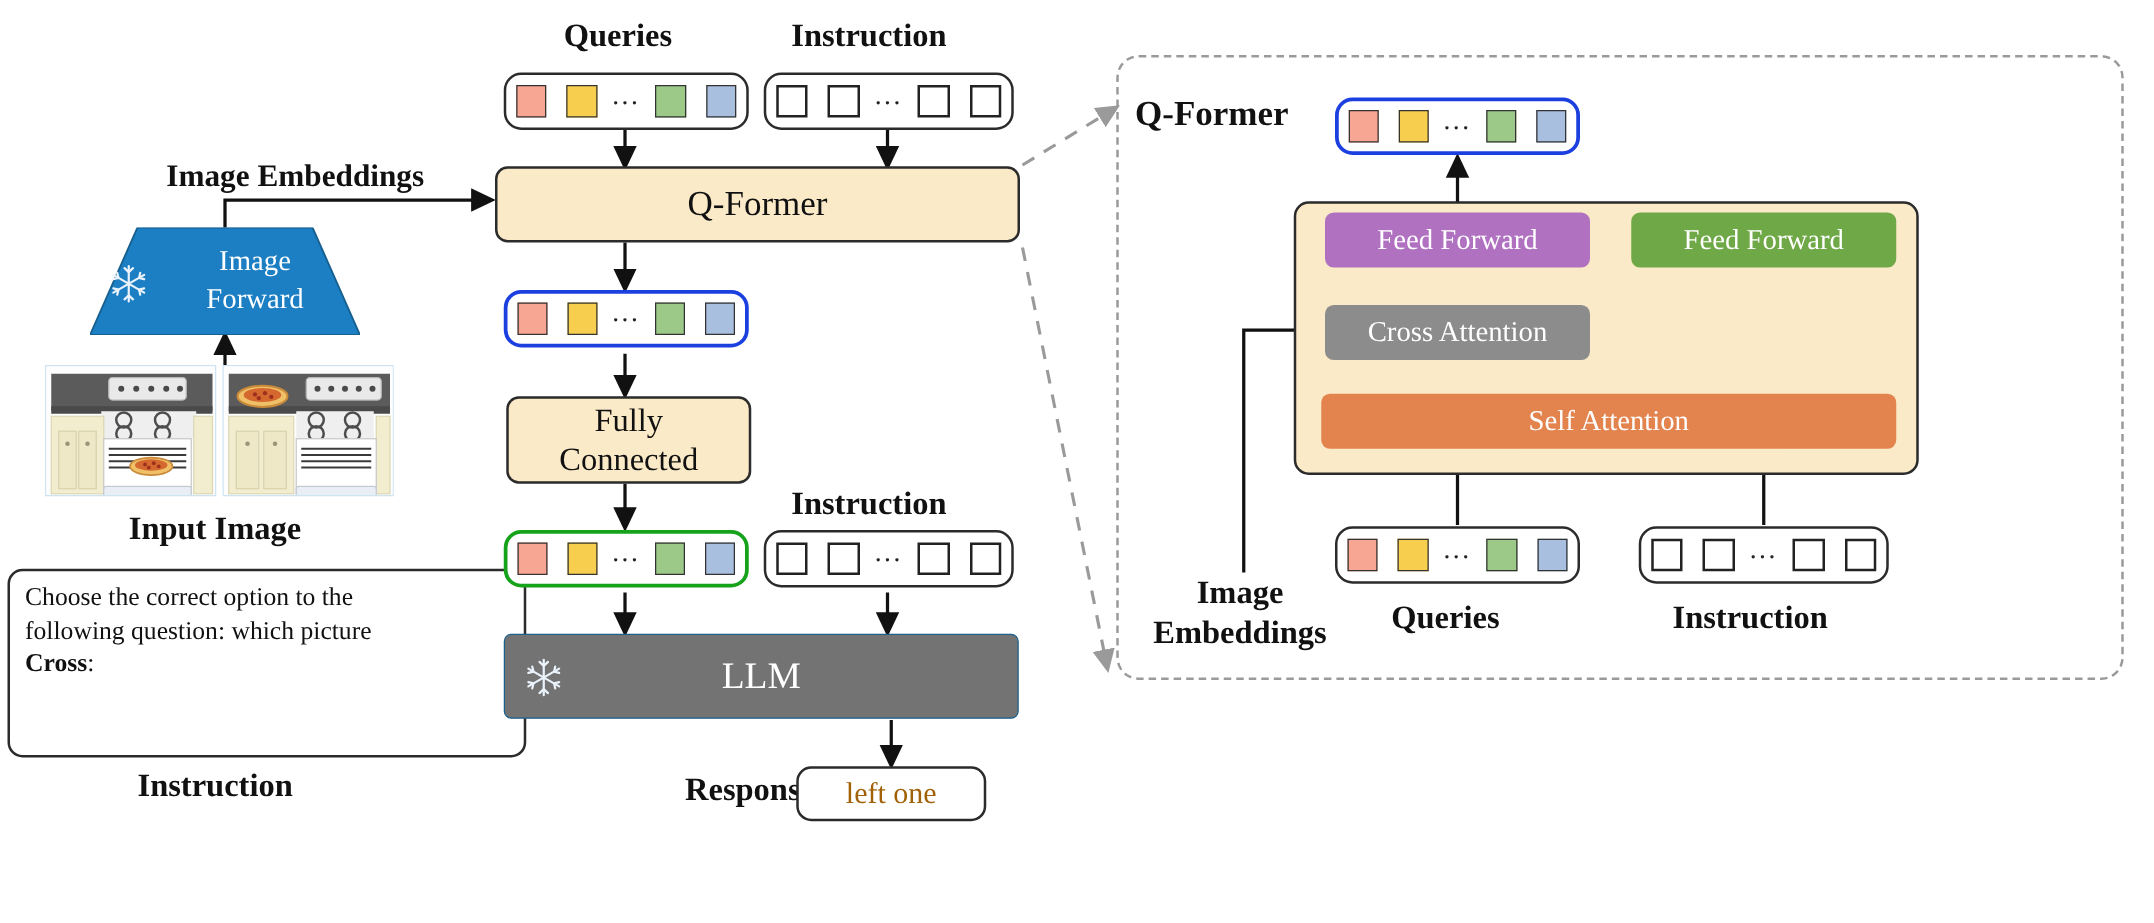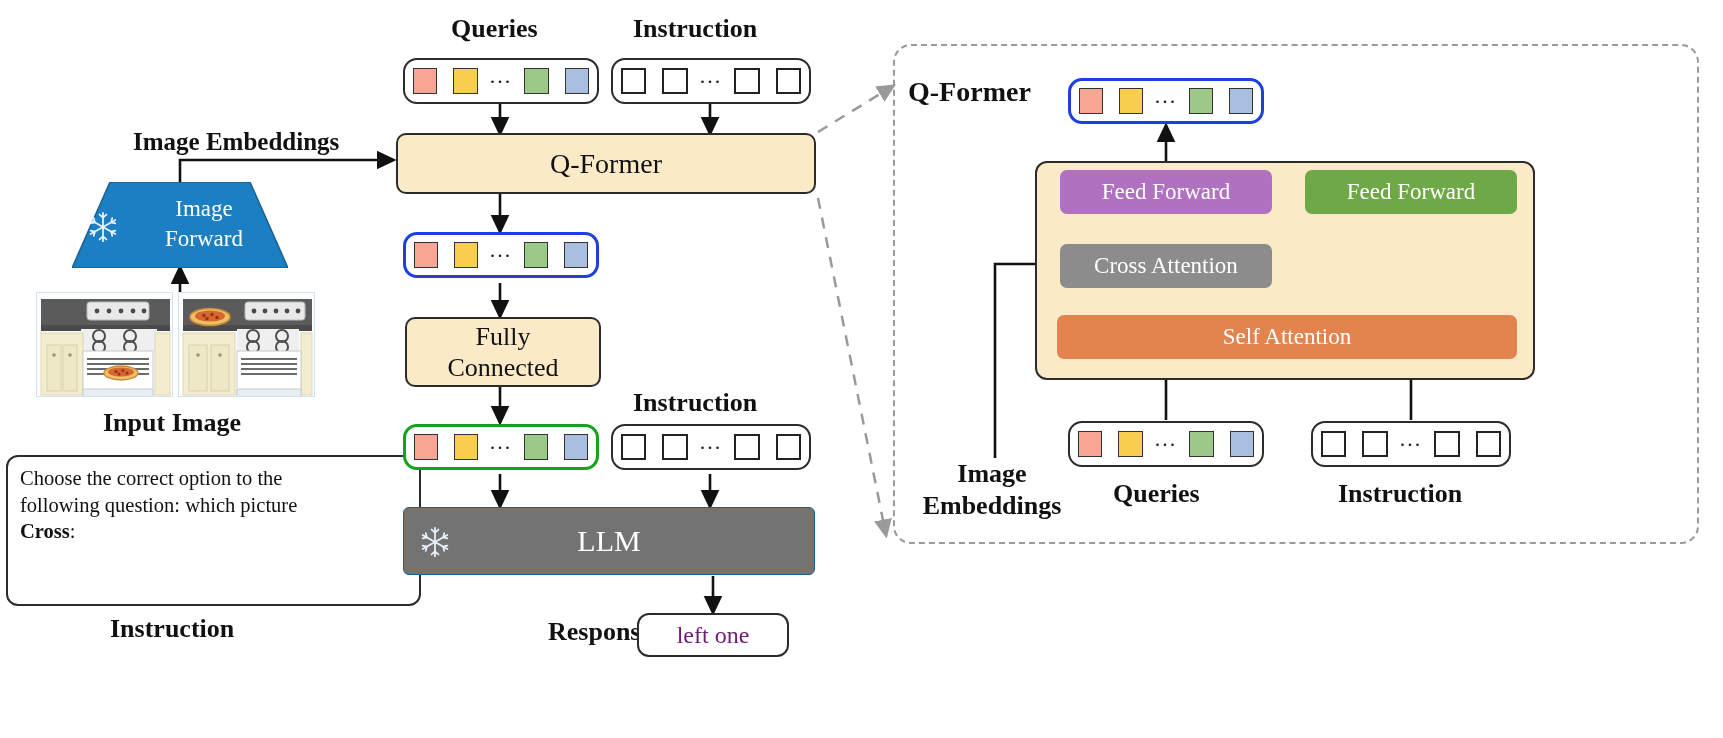--- a/index.html
+++ b/index.html
@@ -22,21 +22,21 @@
         background:#fbeac7;}
   .bluebox{box-sizing:border-box;display:flex;align-items:center;justify-content:center;
            background:#737373;color:#fff;border:1.5px solid #17608f;border-radius:6px;}
   .innerblk{box-sizing:border-box;display:flex;align-items:center;justify-content:center;
             color:#fff;border-radius:7px;text-align:center;}
   .qfpanel{box-sizing:border-box;background:#fbeac7;border:2px solid #2b2b2b;border-radius:12px;}
   .dashbox{box-sizing:border-box;border:2.5px dashed #9a9a9a;border-radius:18px;}
   .instrbox{box-sizing:border-box;border:2px solid #2b2b2b;border-radius:12px;background:#fff;
             padding:8px 10px 6px 12px;color:#111;font-size:20.5px;line-height:26.5px;}
   .respbox{box-sizing:border-box;border:2px solid #2b2b2b;border-radius:12px;background:#fff;
-           display:flex;align-items:center;justify-content:center;font-size:24px;color:#701a75;}
+           display:flex;align-items:center;justify-content:center;font-size:24px;color:#a16207;}
   .thumb{box-sizing:border-box;border:1.5px solid #cfe4f2;background:#fff;overflow:hidden;}
   svg{display:block;}
 </style>
 </head>
 <body>
 
 <svg class="abs" style="left:0;top:0;width:1723px;height:738px;pointer-events:none;">
   <defs>
     <marker id="ah" markerWidth="9" markerHeight="9" refX="6.2" refY="4.2" orient="auto">
       <path d="M0,0.6 L7.6,4.2 L0,7.8 z" fill="#111"></path>

